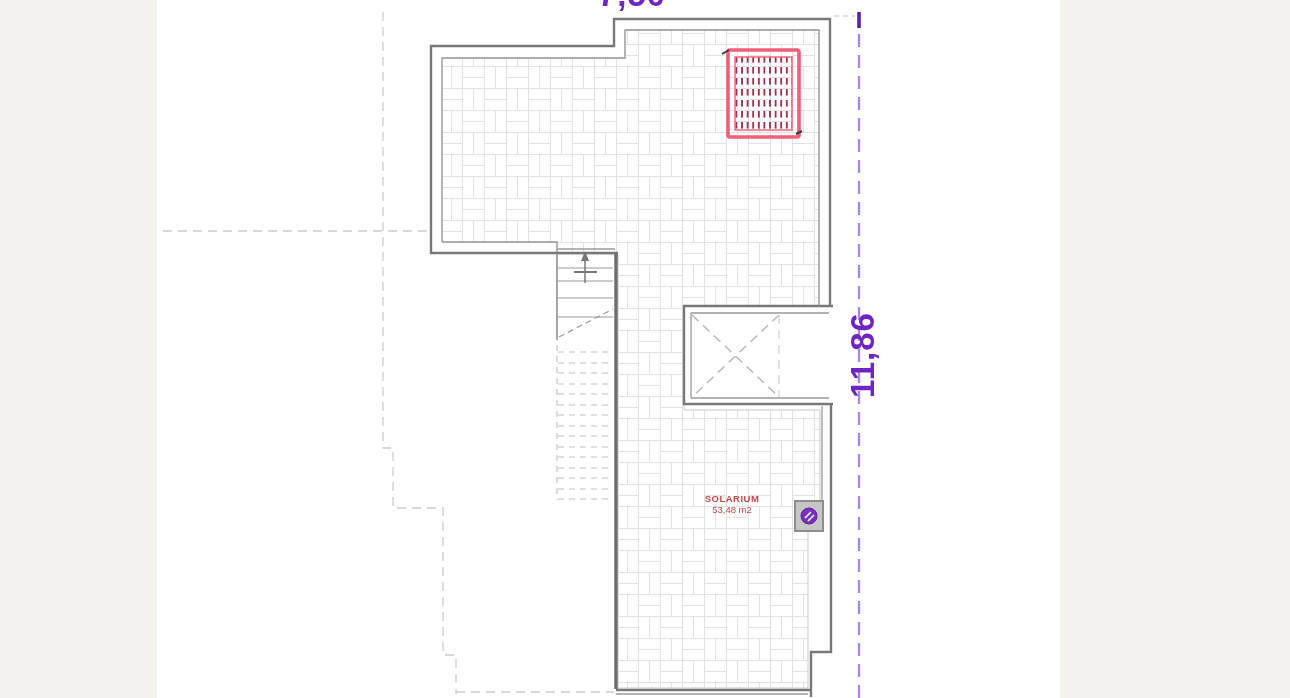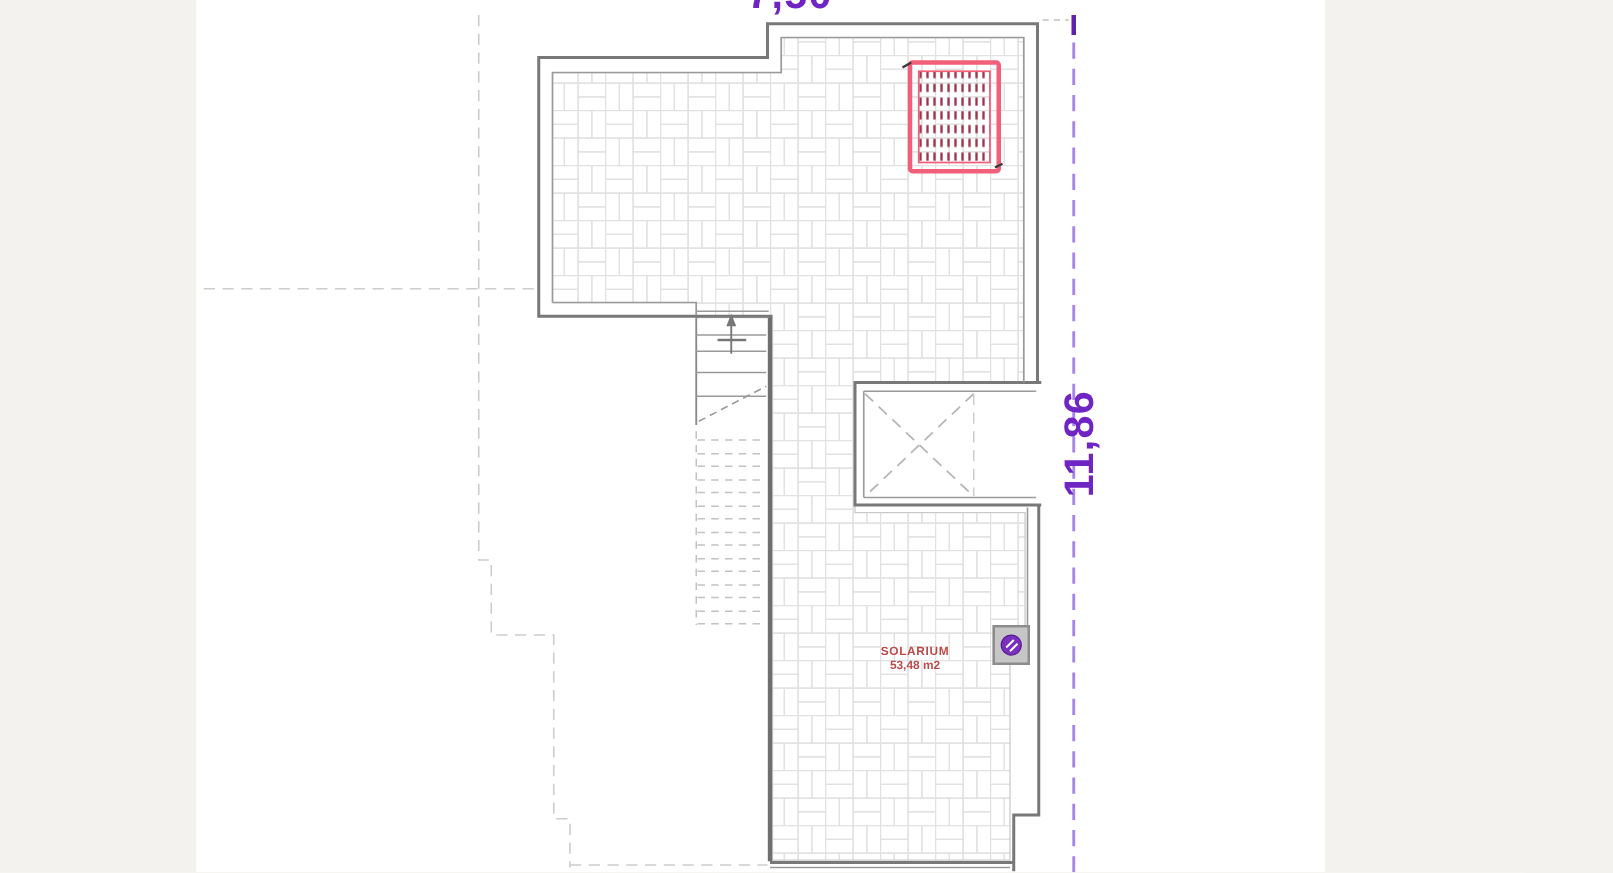--- a/index.html
+++ b/index.html
@@ -18,25 +18,25 @@
     text-align:center; font-size:33px; line-height:33px; font-weight:700;
     color:#6f24c4; letter-spacing:1px;
   }
   .dim-right {
     position:absolute; left:813px; top:338px; width:100px; height:34px;
     text-align:center; font-size:33px; line-height:34px; font-weight:700;
     color:#6f24c4; letter-spacing:1px;
     transform:rotate(-90deg); transform-origin:center;
   }
   .room-label {
-    position:absolute; left:697px; top:516px; width:70px;
+    position:absolute; left:697px; top:493px; width:70px;
     text-align:center; color:#bd4a4a; font-weight:700;
     font-size:9.5px; line-height:11px; letter-spacing:0.5px;
   }
-  .room-label .area { font-weight:700; letter-spacing:0;text-align:center; }
+  .room-label .area { font-weight:400; letter-spacing:0;text-align:center; }
   .fixture {
     position:absolute; left:794px; top:500px; width:30px; height:32px;
     background:#c6c6c6; border:2px solid #8d8d8d; box-sizing:border-box;
     display:flex; align-items:center; justify-content:center;
   }
 </style>
 </head>
 <body>
 
 <div class="stage">

